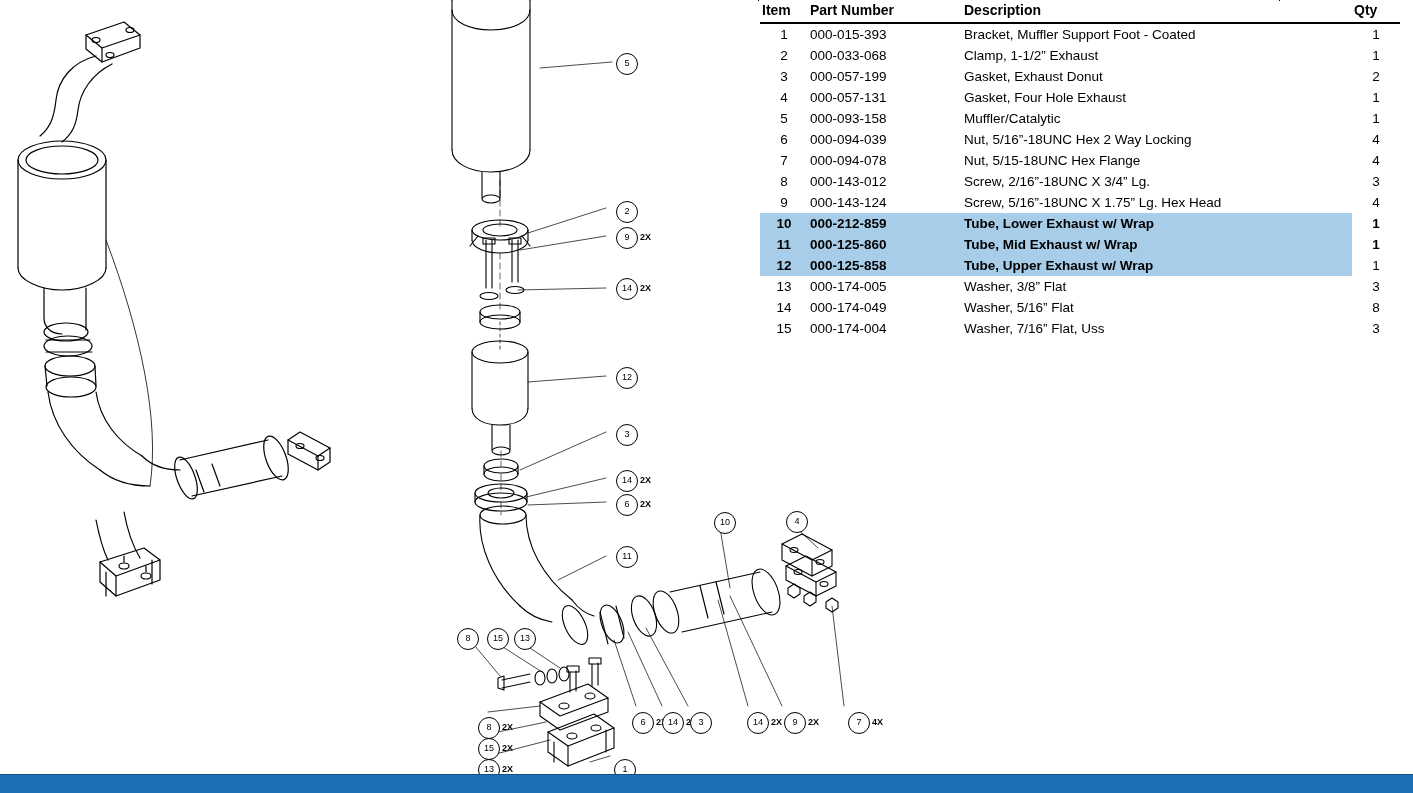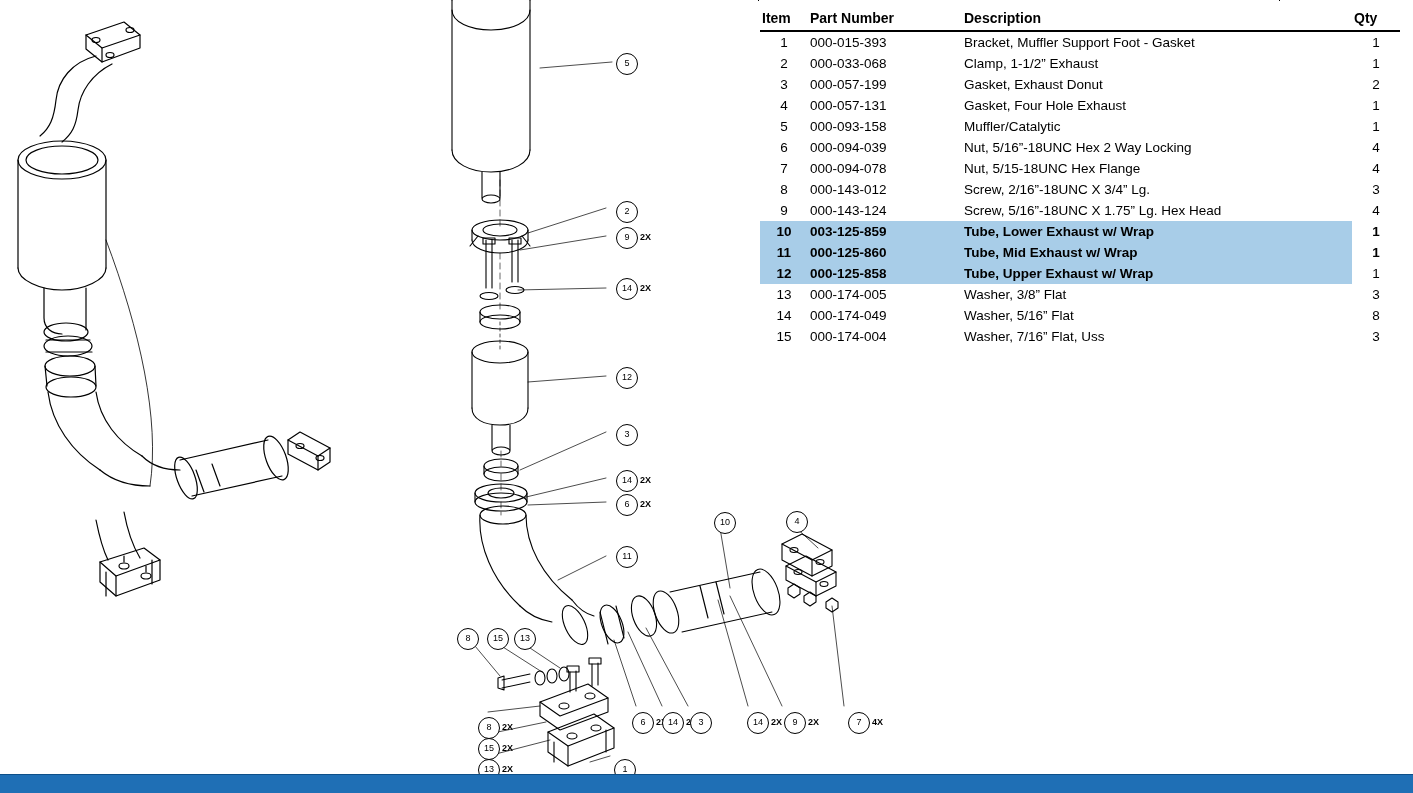--- a/index.html
+++ b/index.html
@@ -18,21 +18,21 @@
   .page {
     position: absolute;
     inset: 0;
     background: #ffffff;
   }
 
   
   .parts-table-wrap {
     position: absolute;
     left: 760px;
-    top: 8px;
+    top: 0px;
     width: 640px;
   }
   table.parts {
     width: 100%;
     border-collapse: collapse;
     font-size: 13.5px;
   }
   table.parts th {
     text-align: left;
     font-weight: bold;
@@ -374,21 +374,21 @@
           <th class="col-item">Item</th>
           <th class="col-part">Part Number</th>
           <th class="col-desc">Description</th>
           <th class="col-qty">Qty</th>
         </tr>
       </thead>
       <tbody id="parts-body">
           <tr>
             <td class="col-item">1</td>
             <td class="col-part">000-015-393</td>
-            <td class="col-desc">Bracket, Muffler Support Foot - Gasket</td>
+            <td class="col-desc">Bracket, Muffler Support Foot - Coated</td>
             <td class="col-qty">1</td>
           </tr>
           <tr>
             <td class="col-item">2</td>
             <td class="col-part">000-033-068</td>
             <td class="col-desc">Clamp, 1-1/2” Exhaust</td>
             <td class="col-qty">1</td>
           </tr>
           <tr>
             <td class="col-item">3</td>
@@ -427,21 +427,21 @@
             <td class="col-qty">3</td>
           </tr>
           <tr>
             <td class="col-item">9</td>
             <td class="col-part">000-143-124</td>
             <td class="col-desc">Screw, 5/16”-18UNC X 1.75” Lg. Hex Head</td>
             <td class="col-qty">4</td>
           </tr>
           <tr class="hl partial">
             <td class="col-item">10</td>
-            <td class="col-part">003-125-859</td>
+            <td class="col-part">000-212-859</td>
             <td class="col-desc">Tube, Lower Exhaust w/ Wrap</td>
             <td class="col-qty">1</td>
           </tr>
           <tr class="hl partial">
             <td class="col-item">11</td>
             <td class="col-part">000-125-860</td>
             <td class="col-desc">Tube, Mid Exhaust w/ Wrap</td>
             <td class="col-qty">1</td>
           </tr>
           <tr class="hl partial12">

